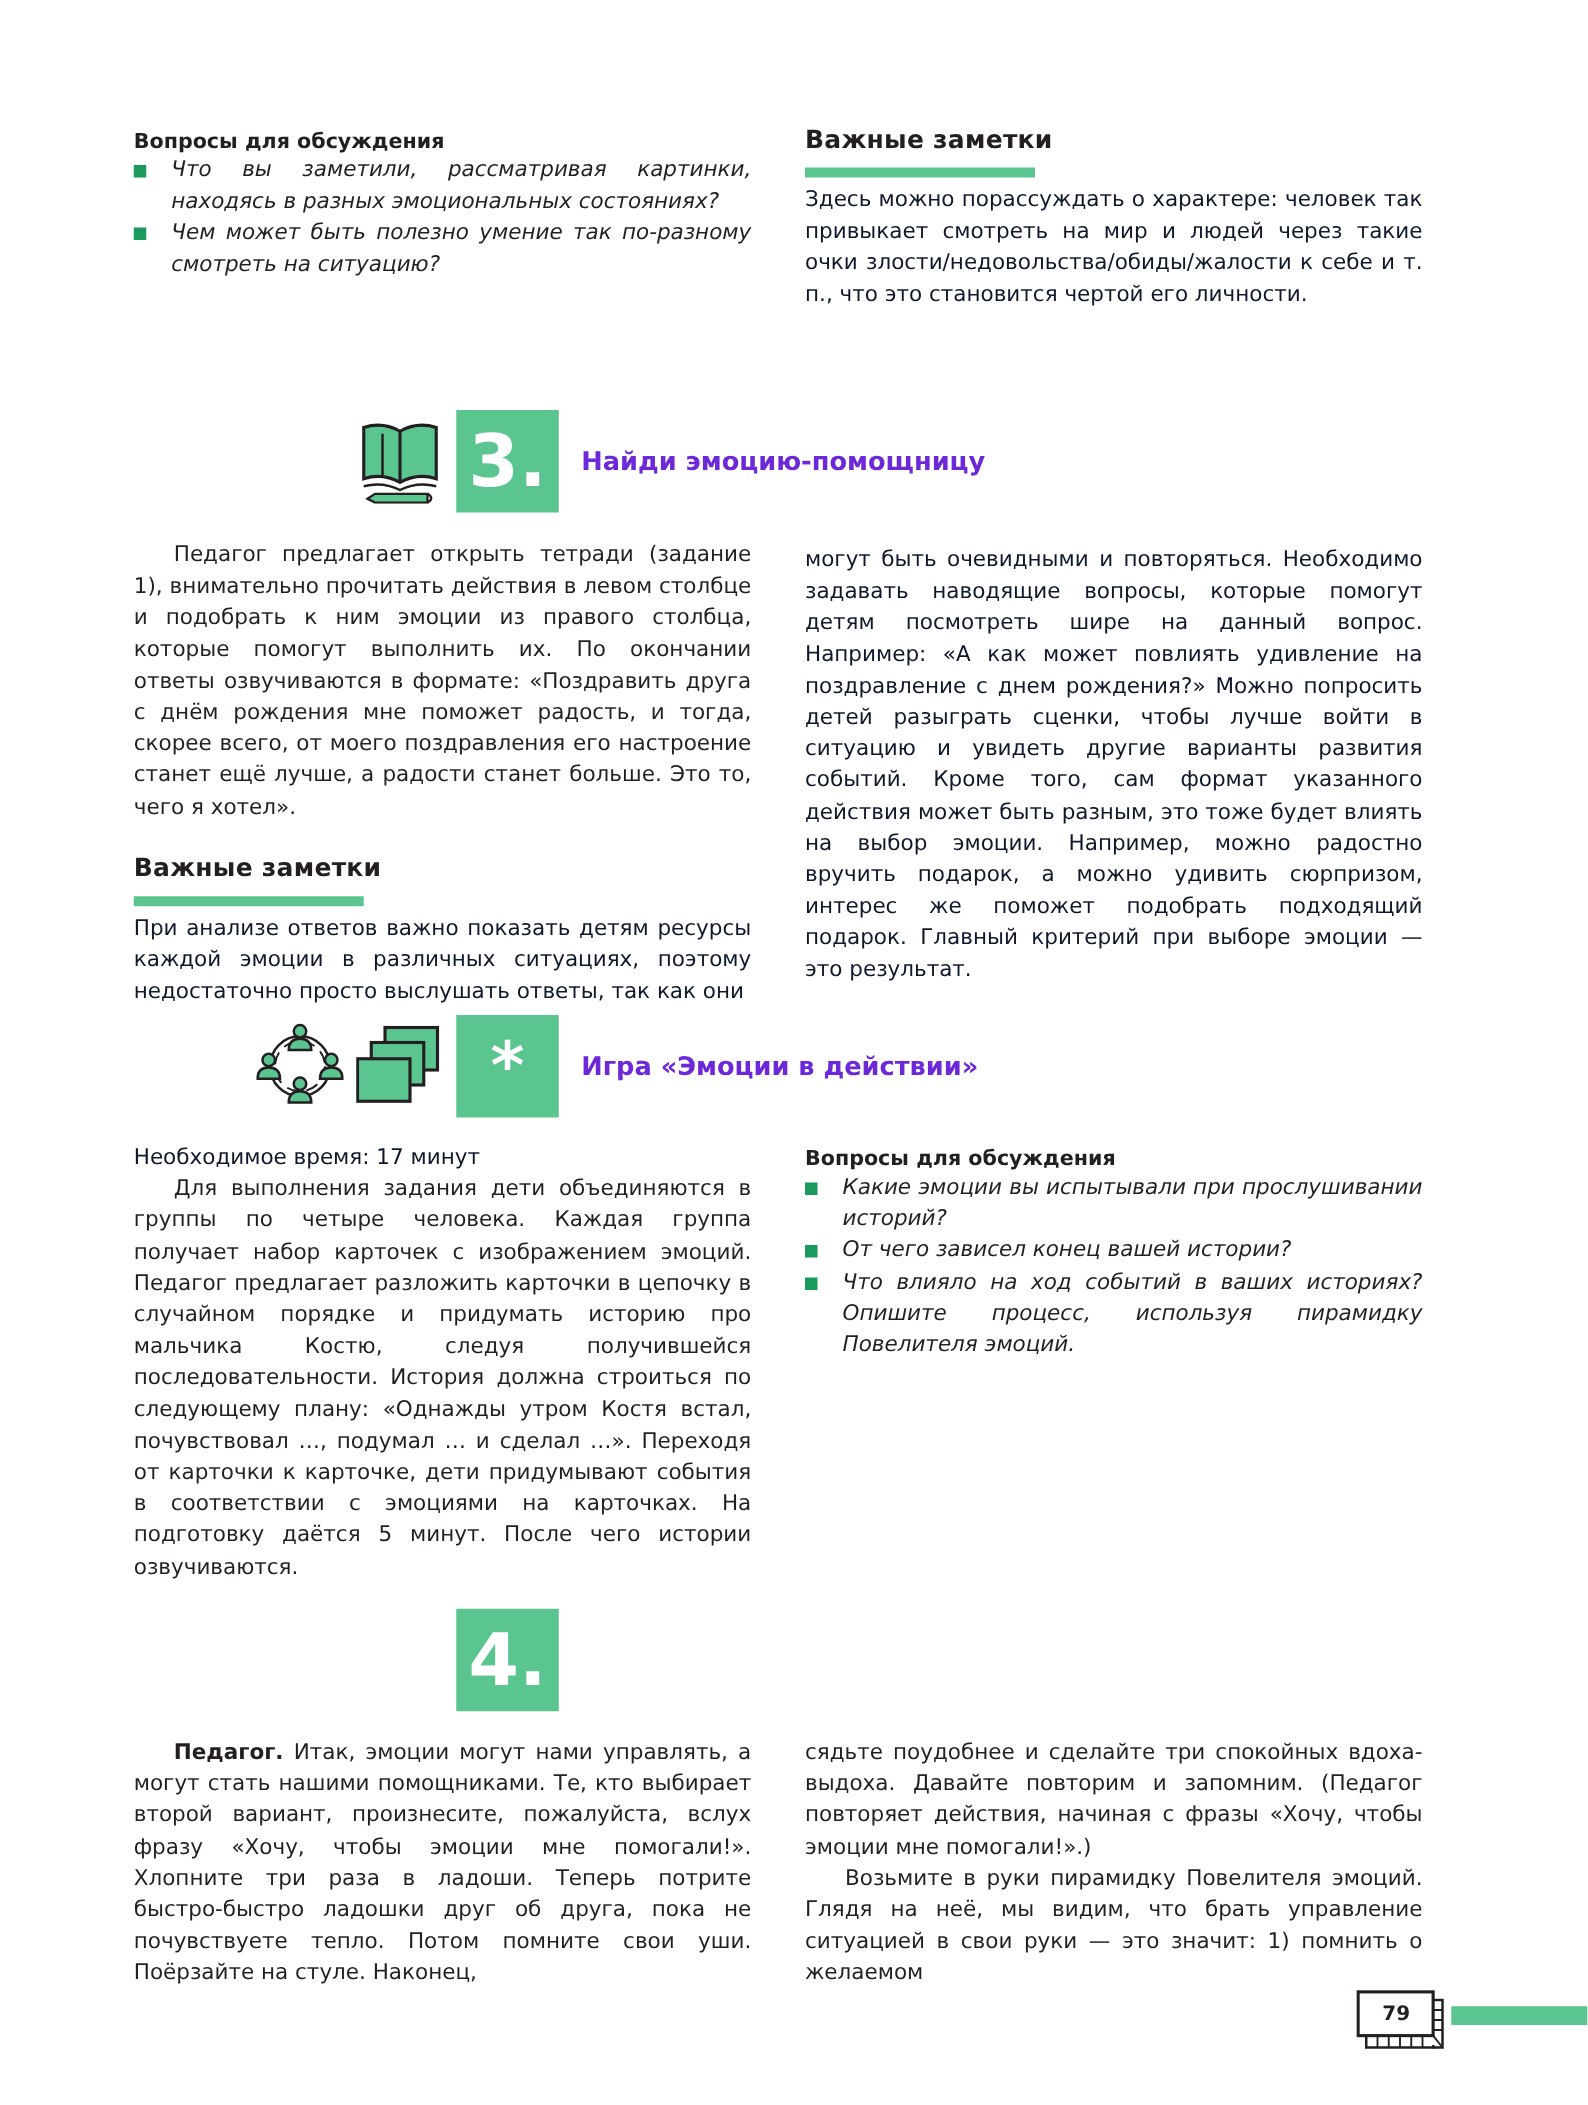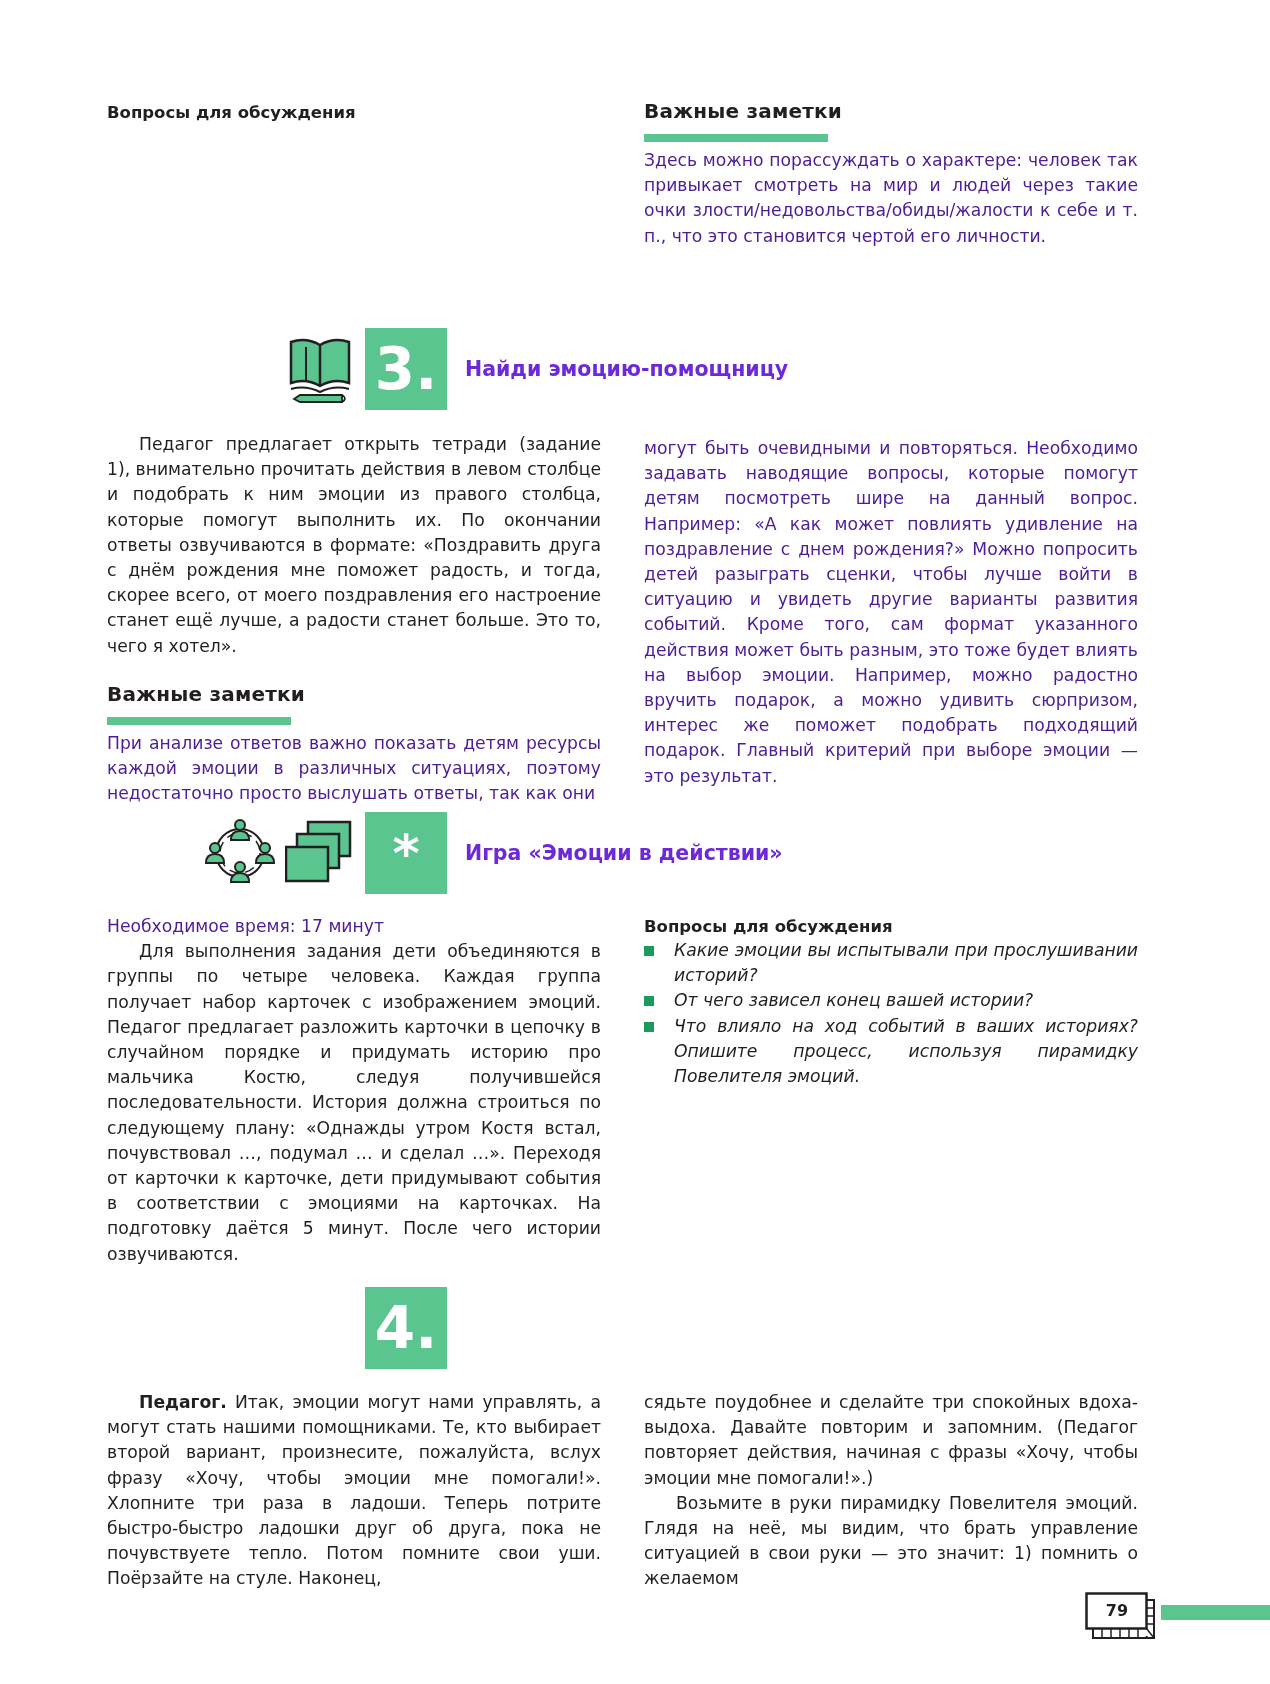--- a/index.html
+++ b/index.html
@@ -2,40 +2,44 @@
 <html><head>
 <meta charset="utf-8">
 <style>
   * { box-sizing: border-box; margin: 0; padding: 0; }
   html, body { width: 1270px; height: 1684px; background: #ffffff; overflow: hidden; }
   body { position: relative; font-family: "DejaVu Sans", "Liberation Sans", sans-serif; color: #231f20; }
   .col { position: absolute; width: 494px; font-size: 17.2px; line-height: 25.2px; text-align: justify; }
   .left { left: 107px; }
   .right { left: 644px; }
   .p { text-indent: 32px; }
-  .green-text { color: #4c1d95; }
+  .green-text { color: #0f172a; }
   .notes-title { font-size: 20px; font-weight: bold; line-height: 26px; letter-spacing: 0.2px; }
   .notes-bar { width: 184px; height: 8px; background: #5bc590; margin-top: 10px; margin-bottom: 6px; }
   .q-title { font-size: 16.5px; font-weight: bold; line-height: 22px; }
   .q-list { list-style: none; }
   .q-list li { position: relative; padding-left: 30px; font-style: italic; }
   .q-list li .bullet { position: absolute; left: 0; top: 8px; width: 10px; height: 10px; background: #1a9a5c; }
   .section-head { position: absolute; display: flex; align-items: center; }
   .num-box { width: 82px; height: 82px; background: #5bc590; color: #fff; font-weight: bold; font-size: 58px; display: flex; align-items: center; justify-content: center; font-family: "DejaVu Sans", sans-serif; }
   .sec-title { color: #6d28d9; font-weight: bold; font-size: 20.5px; margin-left: 18px; }
   .icon { position: absolute; }
   .page-number-box { position: absolute; left: 1085px; top: 1592px; }
   .page-bar { position: absolute; left: 1161px; top: 1605px; width: 109px; height: 15px; background: #5bc590; }
   .bold { font-weight: bold; }
 </style>
 </head>
 <body>
 
 <div class="col left" style="top:90px;">
   <div class="q-title" style="margin-top:12px;">Вопросы для обсуждения</div>
+  <ul class="q-list">
+    <li><span class="bullet"></span><span>Что вы заметили, рассматривая картинки, находясь в разных эмоциональных состояниях?</span></li>
+    <li><span class="bullet"></span><span>Чем может быть полезно умение так по-разному смотреть на ситуацию?</span></li>
+  </ul>
 </div>
 
 <div class="col right" style="top:98px;">
   <div class="notes-title">Важные заметки</div>
   <div class="notes-bar"></div>
   <p class="green-text">Здесь можно порассуждать о характере: человек так привыкает смотреть на мир и людей через такие очки злости/недовольства/обиды/жалости к себе и т. п., что это становится чертой его личности.</p>
 </div>
 
 <svg class="icon" style="left:288px; top:337px;" width="66" height="66" viewBox="0 0 66 66">
   <path d="M3 5 Q18 0 32 8 Q46 0 61 5 L61 46 Q46 41 32 49 Q18 41 3 46 Z" fill="#5bc590" stroke="#231f20" stroke-width="2.5"></path>

